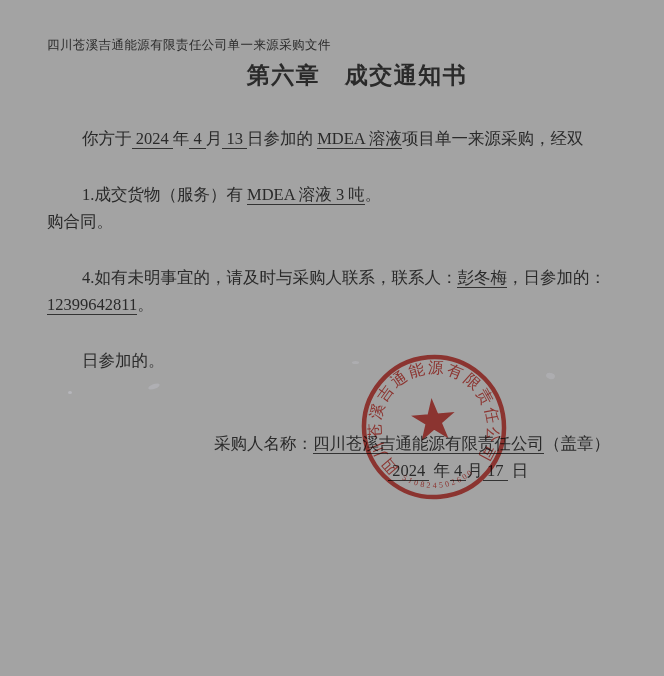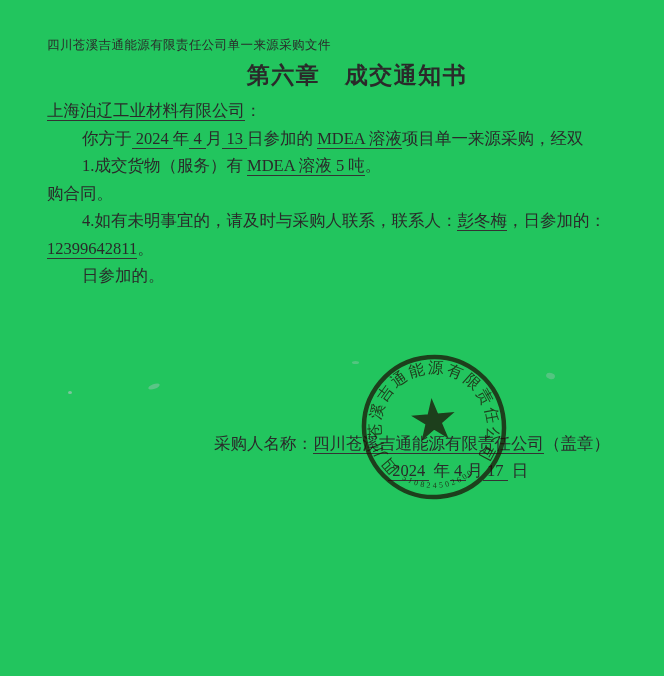--- a/index.html
+++ b/index.html
@@ -1,27 +1,27 @@
 <!DOCTYPE html>
 <html><head>
 <meta charset="utf-8">
 <style>
   html,body{margin:0;padding:0;background:#e9e9ec;}
   .page{
-    position:relative;width:664px;height:676px;background:#22c55e;
+    position:relative;width:664px;height:676px;background:#a3a3a3;
     font-family:"Liberation Serif","DejaVu Serif",serif;color:#2a2a2a;overflow:hidden;
   }
   .doc-header{position:absolute;left:47px;top:37px;font-size:12.5px;letter-spacing:.4px;}
   .doc-title{
     position:absolute;left:0;right:0;top:60px;margin:0;text-align:center;
     font-size:23px;font-weight:bold;letter-spacing:1.5px;transform:translateX(25px);
   }
   .doc-body{position:absolute;left:47px;top:97px;width:580px;font-size:16.5px;}
   .line{height:27.5px;line-height:27.5px;white-space:nowrap;}
-  .line.ind{padding-left:35px;}
+  .line.ind{padding-left:35px;margin-top:28px;}
   .seg{white-space:pre;}
   .u{border-bottom:1.3px solid #333;}
   .footer-name{position:absolute;left:214px;top:433px;font-size:16.5px;white-space:nowrap;}
   .footer-date{position:absolute;left:388px;top:460px;font-size:16.5px;white-space:nowrap;}
   .stamp{
     position:absolute;left:349px;top:342px;width:170px;height:170px;
     mix-blend-mode:multiply;opacity:.93;transform:rotate(-5deg);
   }
   .stamp text{font-family:"Liberation Serif","DejaVu Serif",serif;fill:#d8433c;}
   .speck{position:absolute;background:#c7c7d0;opacity:.55;border-radius:50%;}
@@ -33,23 +33,22 @@
 </head>
 <body>
 
 <div class="page">
 
   <div class="doc-header">四川苍溪吉通能源有限责任公司单一来源采购文件</div>
 
   <h1 class="doc-title">第六章　成交通知书</h1>
 
   <div class="doc-body">
-      <div class="line"><span class="seg u">上海泊辽工业材料有限公司</span><span class="seg">：</span></div>
       <div class="line ind"><span class="seg">你方于</span><span class="seg u"> 2024 </span><span class="seg">年</span><span class="seg u"> 4 </span><span class="seg">月</span><span class="seg u"> 13 </span><span class="seg">日参加的 </span><span class="seg u">MDEA 溶液</span><span class="seg">项目单一来源采购，经双</span></div>
-      <div class="line ind"><span class="seg">1.成交货物（服务）有 </span><span class="seg u">MDEA 溶液 5 吨</span><span class="seg">。</span></div>
+      <div class="line ind"><span class="seg">1.成交货物（服务）有 </span><span class="seg u">MDEA 溶液 3 吨</span><span class="seg">。</span></div>
       <div class="line"><span class="seg">购合同。</span></div>
       <div class="line ind"><span class="seg">4.如有未明事宜的，请及时与采购人联系，联系人：</span><span class="seg u">彭冬梅</span><span class="seg">，日参加的：</span></div>
       <div class="line"><span class="seg u">12399642811</span><span class="seg">。</span></div>
       <div class="line ind"><span class="seg">日参加的。</span></div>
     </div>
 
   <div class="footer-name"><span class="seg">采购人名称：</span><span class="seg u">四川苍溪吉通能源有限责任公司</span><span class="seg">（盖章）</span></div>
 
   <div class="footer-date"><span class="seg u"> 2024 </span><span class="seg"> 年</span><span class="seg u"> 4 </span><span class="seg">月</span><span class="seg u"> 17 </span><span class="seg"> 日</span></div>
 

